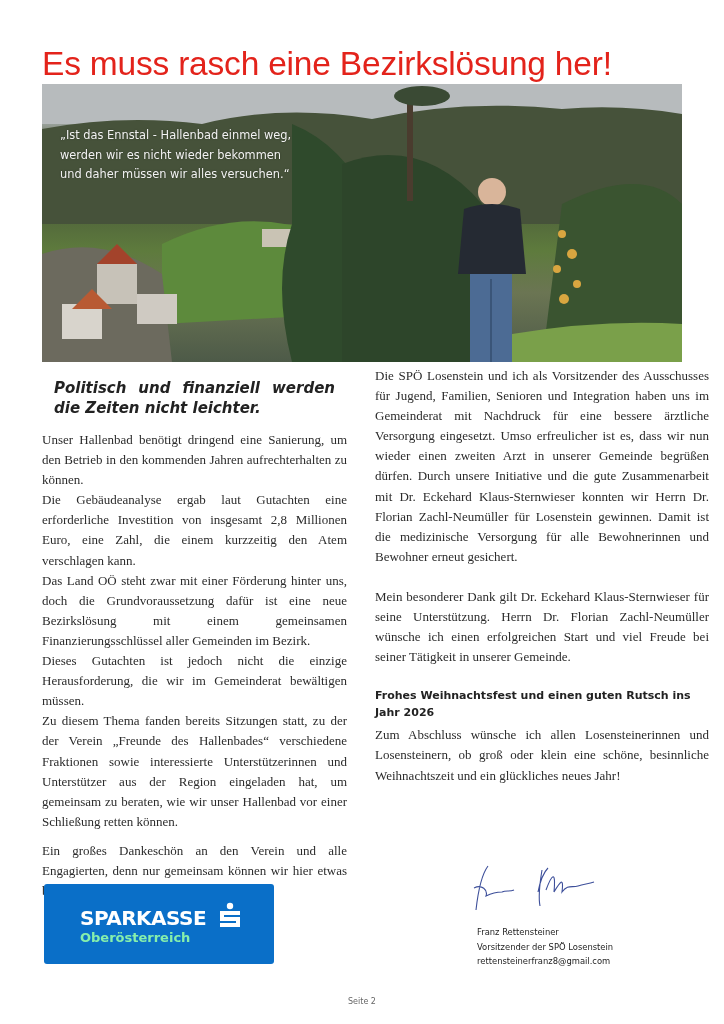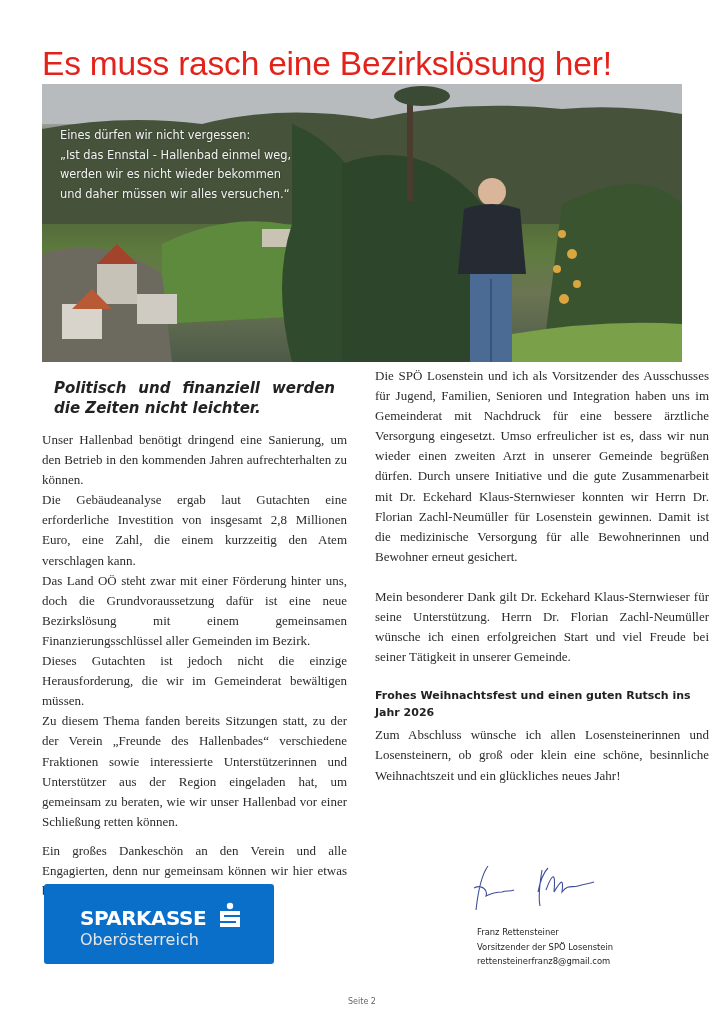--- a/index.html
+++ b/index.html
@@ -13,21 +13,21 @@
     .col { position: absolute; top: 366px; }
     .col-left { left: 42px; width: 305px; }
     .col-right { left: 375px; width: 334px; }
     .sub { font-family: "DejaVu Sans", sans-serif; font-weight: bold; font-size: 15px; line-height: 20px; color: #222; text-align: justify; margin: 12px; font-style: italic; }
     .sub-right { font-family: "DejaVu Sans", sans-serif; font-weight: bold; font-size: 11px; line-height: 17px; color: #222; margin: 0; }
     p { margin: 0; font-size: 13px; line-height: 20.1px; text-align: justify; text-align-last: left; }
     .gap { height: 9px; }
     .gap-big { height: 20px; }
     .logo { position: absolute; left: 44px; top: 884px; width: 230px; height: 80px; background: #0a6fc8; border-radius: 3px; }
     .logo .brand { position: absolute; left: 36px; top: 22px; font-family: "DejaVu Sans", sans-serif; font-weight: bold; font-size: 20px; color: #fff; letter-spacing: -0.5px; }
-    .logo .region { position: absolute; left: 36px; top: 46px; font-family: "DejaVu Sans", sans-serif; font-size: 16px; color: #e5e5e5; }
+    .logo .region { position: absolute; left: 36px; top: 46px; font-family: "DejaVu Sans", sans-serif; font-size: 13px; color: #86efac; font-weight: bold; }
     .logo .s-icon { position: absolute; left: 175px; top: 18px; width: 22px; height: 28px; }
     .signature { position: absolute; left: 468px; top: 862px; width: 130px; height: 52px; }
     .sig-block { position: absolute; left: 477px; top: 925px; font-family: "DejaVu Sans", sans-serif; font-size: 8.4px; line-height: 14.5px; color: #222; }
     .footer { position: absolute; left: 0; width: 724px; top: 997px; text-align: center; font-family: "DejaVu Sans", sans-serif; font-size: 8px; color: #666; }
   </style>
 </head>
 <body>
 
 <div class="headline">Es muss rasch eine Bezirkslösung her!</div>
 
@@ -57,21 +57,20 @@
     </g>
     <g fill="#d9a640">
       <circle cx="520" cy="150" r="4"></circle>
         <circle cx="530" cy="170" r="5"></circle>
         <circle cx="515" cy="185" r="4"></circle>
       <circle cx="535" cy="200" r="4"></circle>
         <circle cx="522" cy="215" r="5"></circle>
     </g>
   </svg>
   <div class="quote">
-    <div>Eines dürfen wir nicht vergessen:</div>
     <div>„Ist das Ennstal - Hallenbad einmel weg,</div>
     <div>werden wir es nicht wieder bekommen</div>
     <div>und daher müssen wir alles versuchen.“</div>
   </div>
 </div>
 
 <div class="col col-left">
   <h2 class="sub">Politisch und finanziell werden die Zeiten nicht leichter.</h2>
   <p>Unser Hallenbad benötigt dringend eine Sanierung, um den Betrieb in den kommenden Jahren aufrechterhalten zu können.</p>
   <p>Die Gebäudeanalyse ergab laut Gutachten eine erforderliche Investition von insgesamt 2,8 Millionen Euro, eine Zahl, die einem kurzzeitig den Atem verschlagen kann.</p>

